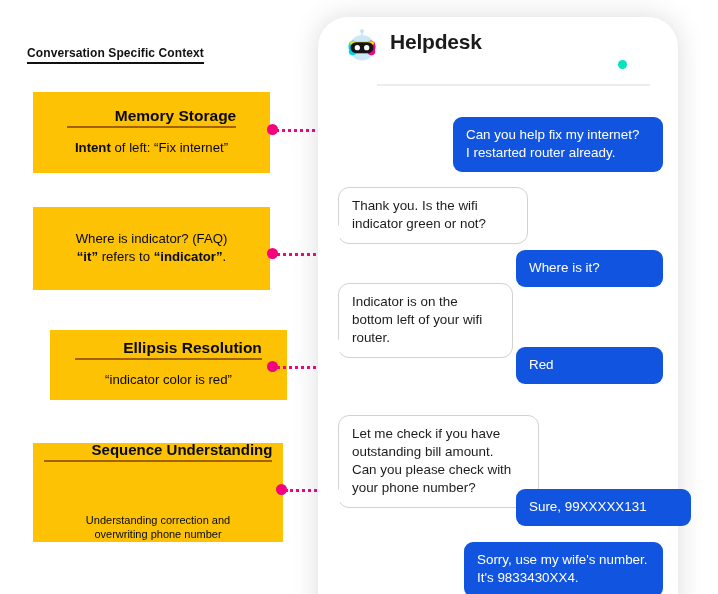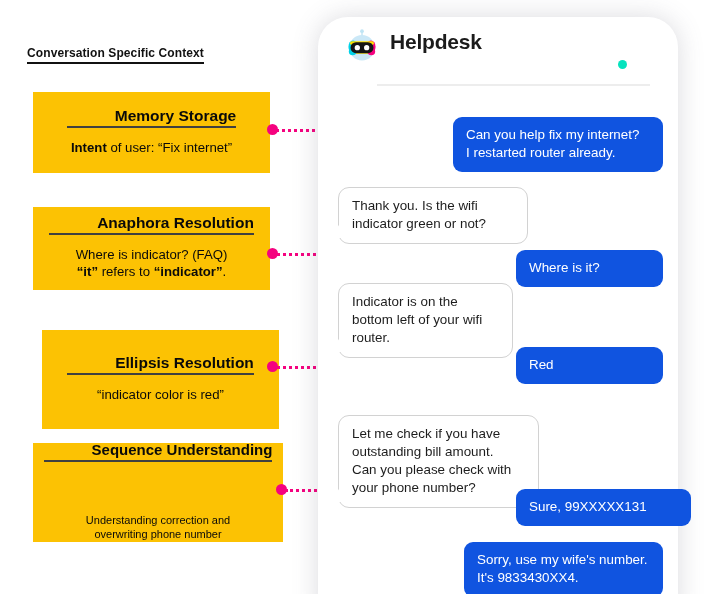--- a/index.html
+++ b/index.html
@@ -42,37 +42,37 @@
     flex-direction: column;
     align-items: center;
     justify-content: center;
     padding: 6px 8px 8px;
     text-align: center;
     color: #0a0a0a;
   }
   .note-head {
     font-size: 15.5px;
     font-weight: bold;
-    border-bottom: 2px solid #404040;
+    border-bottom: 2px solid #a16207;
     padding-bottom: 1px;
     margin-bottom: 11px;
     line-height: 1.15;
     white-space: nowrap;
     padding-left: 48px;
   }
   .note-body {
     font-size: 13.2px;
     font-weight: bold;
     line-height: 1.32;
   }
   .note-body .reg { font-weight: normal; }
 
   #box-memory   { left: 33px;  top: 92px;  width: 237px; height: 81px; }
   #box-anaphora { left: 33px;  top: 207px; width: 237px; height: 83px; }
-  #box-ellipsis { left: 42px;  top: 330px; width: 237px; height: 99px; }
+  #box-ellipsis { left: 50px;  top: 330px; width: 237px; height: 70px; }
   #box-sequence { left: 33px;  top: 443px; width: 250px; height: 99px; gap: 40px; }
   #box-sequence .note-head { font-size: 15px; }
   #box-sequence .note-body { font-size: 11px; }
 
   
   .conn-dot {
     position: absolute;
     width: 11px;
     height: 11px;
     border-radius: 50%;
@@ -188,26 +188,25 @@
 </head>
 <body>
 
 <div id="stage">
 
   <div class="section-title">Conversation Specific Context</div>
 
   <div class="note-box" id="box-memory">
     <div class="note-head">Memory Storage</div>
     <div class="note-body">
-      <span>Intent</span><span class="reg"> of user: “Fix internet”</span>
+      <span>Intent</span><span class="reg"> of left: “Fix internet”</span>
     </div>
   </div>
 
   <div class="note-box" id="box-anaphora">
-    <div class="note-head">Anaphora Resolution</div>
     <div class="note-body">
       <span class="reg">Where is indicator? (FAQ)</span><br>
       <span>“it”</span><span class="reg"> refers to </span><span>“indicator”</span><span class="reg">.</span>
     </div>
   </div>
 
   <div class="note-box" id="box-ellipsis">
     <div class="note-head">Ellipsis Resolution</div>
     <div class="note-body">
       <span class="reg">“indicator color is red”</span>

